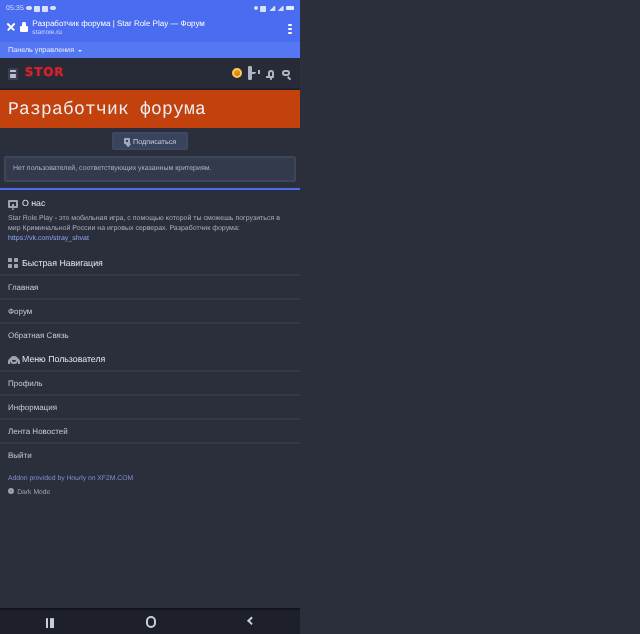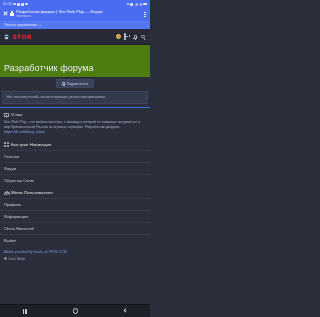--- a/index.html
+++ b/index.html
@@ -72,21 +72,21 @@
   .ic-env:after { content:""; position:absolute; left:.55px; top:.6px; width:3.1px; height:1.7px; border-left:.55px solid #aeb5c6; border-right:.55px solid #aeb5c6; transform:skewX(0deg); }
   .ic-env:before { content:""; position:absolute; left:.8px; top:.55px; width:2.6px; height:1.4px; border-bottom:.55px solid #aeb5c6; border-radius:0 0 1px 1px; }
   .ic-bell { width:4.4px; height:4.6px; }
   .ic-bell .b { position:absolute; left:.55px; top:.8px; width:3.3px; height:2.7px; border:.55px solid #aeb5c6; border-bottom:none; border-radius:1.7px 1.7px 0 0; }
   .ic-bell .r { position:absolute; left:.1px; top:3.3px; width:4.2px; height:.55px; background:#aeb5c6; border-radius:.3px; }
   .ic-bell .c { position:absolute; left:1.75px; top:4px; width:.95px; height:.9px; background:#aeb5c6; border-radius:0 0 .6px .6px; }
   .ic-search .circ { position:absolute; left:.2px; top:.2px; width:3.6px; height:3.6px; border:.55px solid #aeb5c6; border-radius:50%; }
   .ic-search .stk { position:absolute; left:3.3px; top:3.3px; width:1.8px; height:.55px; background:#aeb5c6; transform:rotate(45deg); transform-origin:left center; border-radius:.3px; }
 
   
-  .pagetitle-wrap { background:#4d7c0f; flex:0 0 auto; padding:18px 4px 4px 4px; }
+  .pagetitle-wrap { background:#c2410c; flex:0 0 auto; padding:5px 4px 4px 4px;font-family:Liberation Mono, monospace; }
   .pagetitle { font-size:9px; color:#eceef3; font-weight:normal; letter-spacing:.1px; }
 
   
   .btnrow { flex:0 0 auto; display:flex; justify-content:center; padding:1.5px 0 3px 0; background:#2b2f3c; }
   .btn-sub {
     background:#39445c; border:.4px solid #46527060; border-radius:1px;
     color:#c3cbdd; font-size:3.6px; padding:1.6px 5px;
     display:flex; align-items:center; gap:1.6px; cursor:pointer;
   }
   .btn-sub .bico { width:3px; height:3px; border:.5px solid #9fa9bf; border-radius:.4px; position:relative; }

